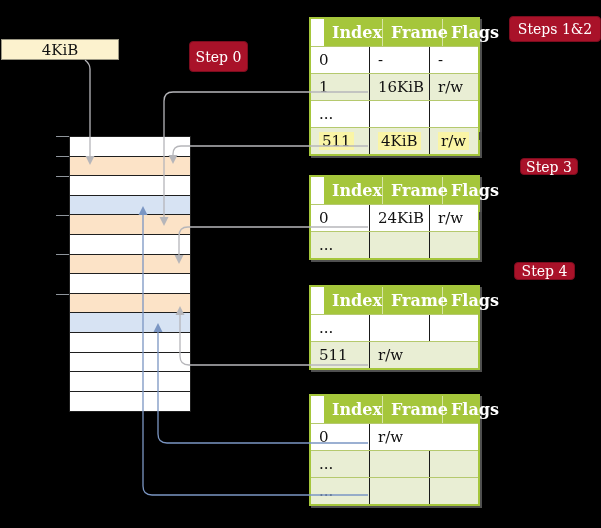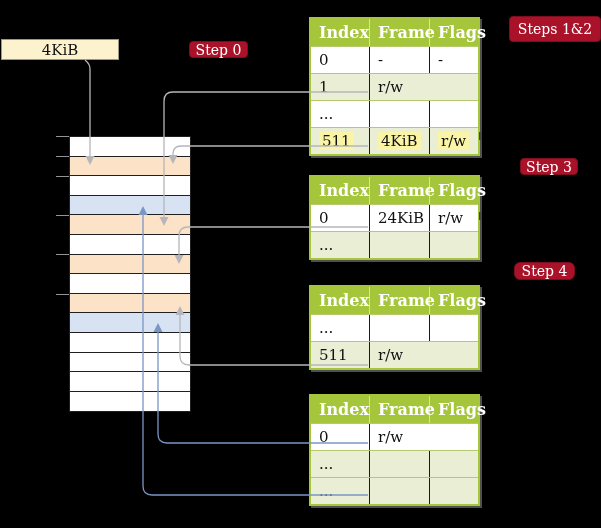--- a/index.html
+++ b/index.html
@@ -14,42 +14,42 @@
     display:flex; align-items:center; justify-content:center;
     font-size:15px; color:#111;
   }
   
   .badge {
     position:absolute; background:var(--badge-red); color:#fff;
     border:1px solid #7c0c1e; border-radius:4px; box-sizing:border-box;
     display:flex; align-items:center; justify-content:center;
     font-size:14px;
   }
-  #badge-step0   { left:189px; top:41px;  width:59px; height:17px; }
+  #badge-step0   { left:189px; top:41px;  width:59px; height:31px; }
   #badge-steps12 { left:509px; top:16px;  width:92px; height:26px; }
   #badge-step3   { left:520px; top:158px; width:58px; height:17px; }
-  #badge-step4   { left:514px; top:262px; width:61px; height:18px;border-radius:6px; }
+  #badge-step4   { left:514px; top:262px; width:61px; height:18px; }
   
   .memstack {
     position:absolute; left:69px; top:136px; width:122px;
     border:1px solid #1f1f1f; box-sizing:border-box; background:#fff;
   }
   .mrow { height:19.6px; border-bottom:1px solid #1f1f1f; box-sizing:border-box; }
   .mrow:last-child { border-bottom:none; }
   .mrow.page-table { background:var(--mem-orange); }
   .mrow.mapped     { background:var(--mem-blue); }
   .mrow.free       { background:#ffffff; }
   .tick { position:absolute; left:56px; width:13px; height:1px; background:#8f959b; }
   
   .ptable {
     position:absolute; left:309px; width:171px;
     border:2px solid var(--table-green); box-sizing:border-box; background:#fff;
     box-shadow:2px 2px 0 rgba(175,175,175,0.45);
   }
-  .thead { display:flex; background:var(--table-green); height:27px; }
+  .thead { display:flex; background:var(--table-green); height:27px;margin-left:13px; }
   .th {
     box-sizing:border-box; padding-left:8px; color:#fff; font-weight:bold;
     font-size:16px; display:flex; align-items:center; white-space:nowrap;
   }
   .th + .th { border-left:1px solid rgba(255,255,255,0.55); }
   .tr { display:flex; height:26px; border-top:1px solid #b5c96e; background:#fff; }
   .tr.alt { background:var(--row-green); }
   .td {
     box-sizing:border-box; padding-left:8px; font-size:15px; color:#111;
     display:flex; align-items:center; white-space:nowrap;
@@ -108,20 +108,21 @@
       <div class="th c2">Frame</div>
       <div class="th c3">Flags</div>
     </div>
     <div class="tr">
       <div class="td c1">0</div>
       <div class="td c2">-</div>
       <div class="td c3">-</div>
     </div>
     <div class="tr alt">
       <div class="td c1">1</div>
+      <div class="td c2">16KiB</div>
       <div class="td c3">r/w</div>
     </div>
     <div class="tr">
       <div class="td c1">...</div>
       <div class="td c2"></div>
       <div class="td c3"></div>
     </div>
     <div class="tr alt hl">
       <div class="td c1">
           <span>511</span>

